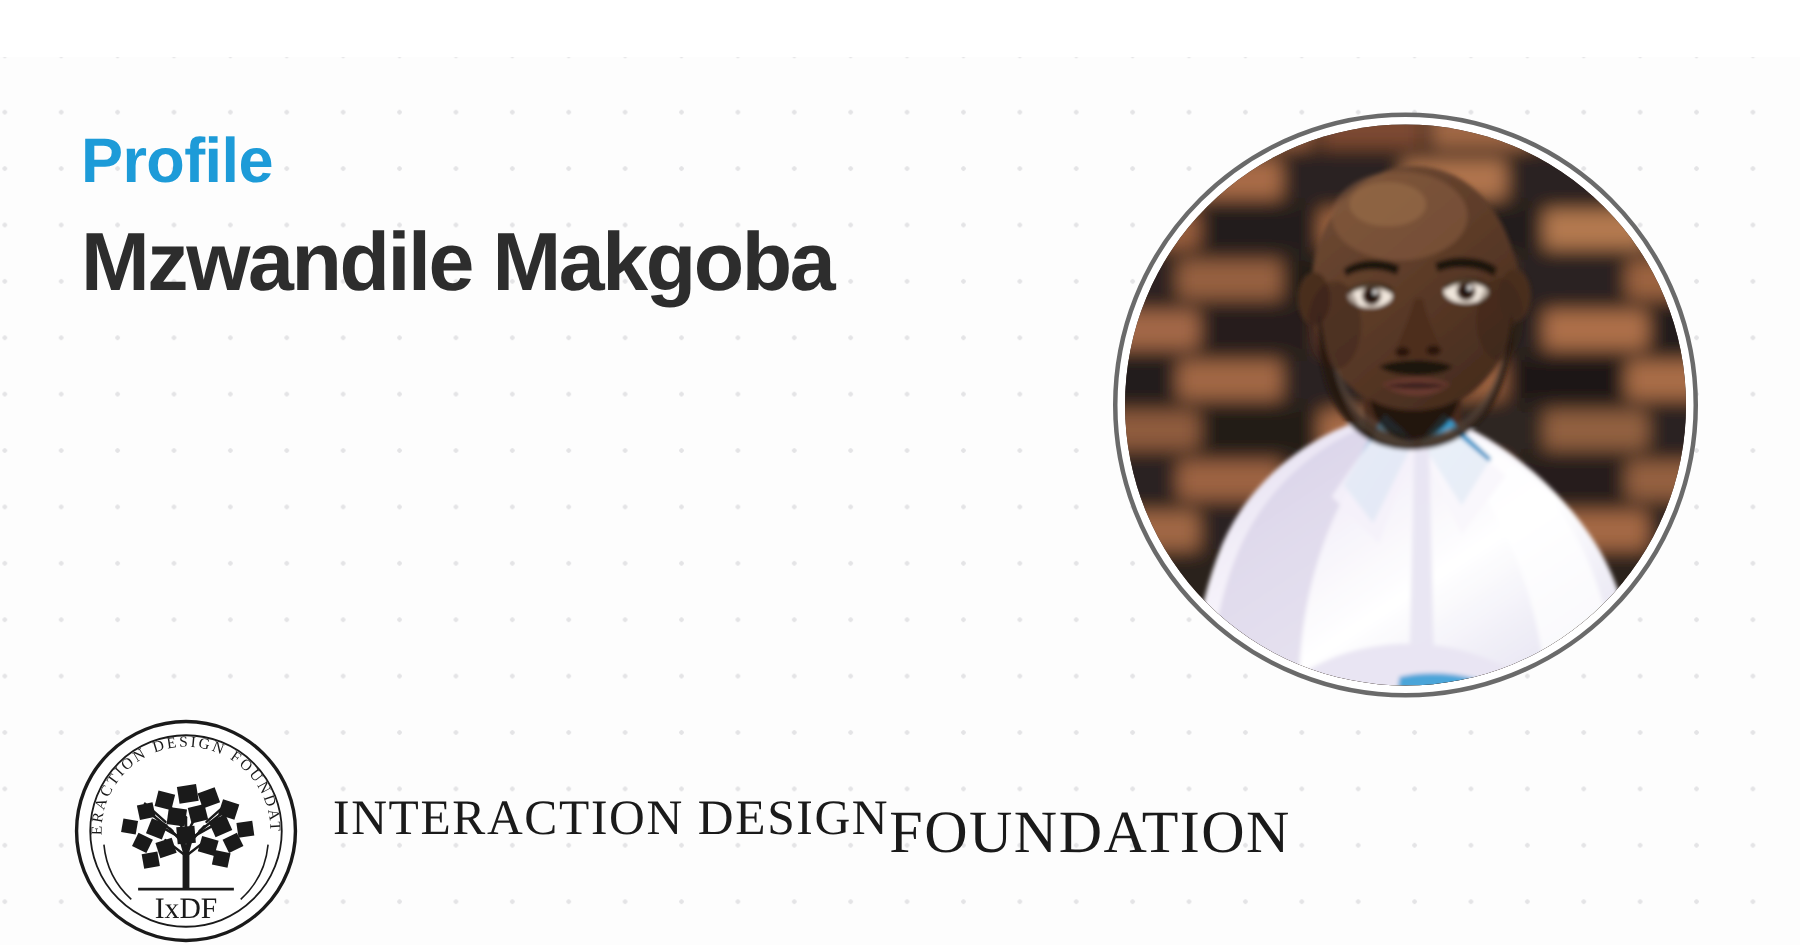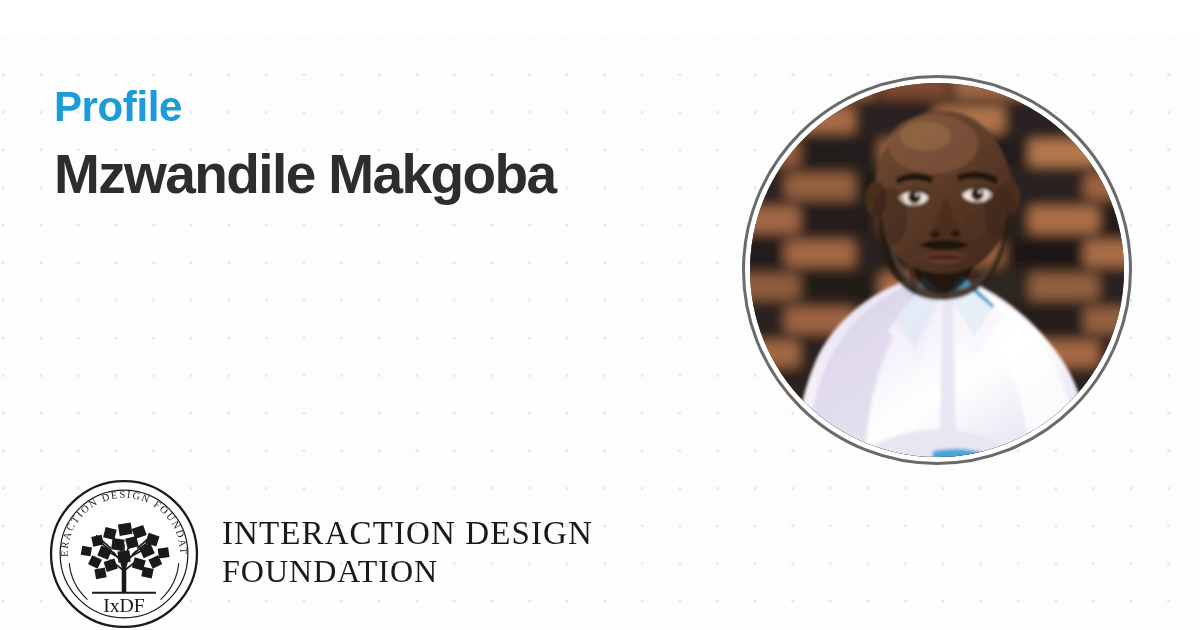--- a/index.html
+++ b/index.html
@@ -68,34 +68,34 @@
 
   #logo-emblem {
     width: 152px;
     height: 152px;
     flex: 0 0 152px;
     display: block;
   }
 
   #wordmark {
     display: flex;
-    flex-direction: column;
+    flex-direction: row;
     justify-content: center;
     color: #1a1a1a;
     font-family: "Liberation Serif", serif;
     line-height: 1;
     padding-bottom: 4px;
   }
   #wordmark-line1 {
     font-size: 33px;
     letter-spacing: 1.1px;
     white-space: nowrap;
   }
   #wordmark-line2 {
-    font-size: 32px;
+    font-size: 40px;
     letter-spacing: 1.0px;
     margin-top: 5px;
     white-space: nowrap;
   }
 
   
   #portrait-wrap {
     position: absolute;
     left: 742px;
     top: 37px;

